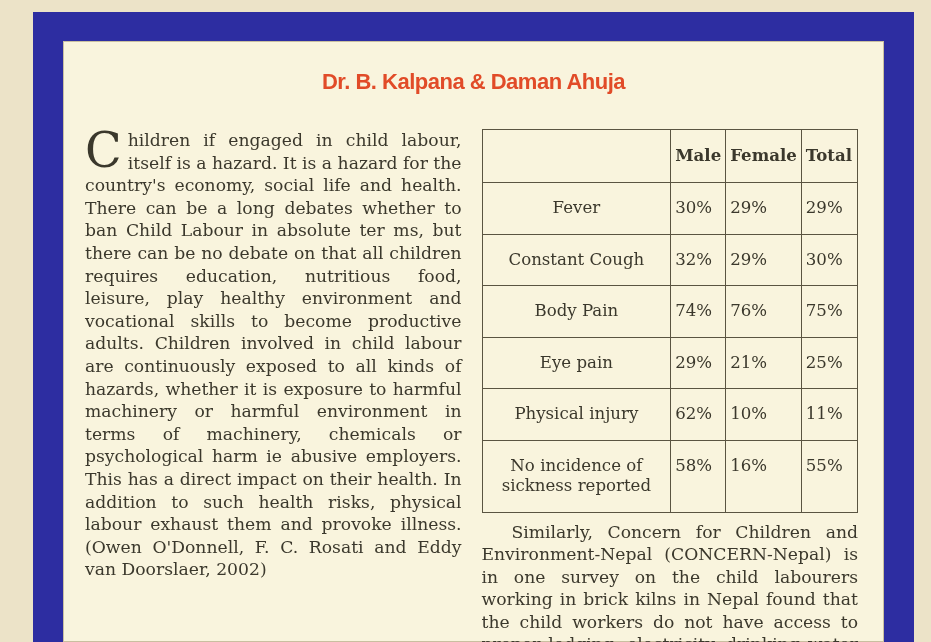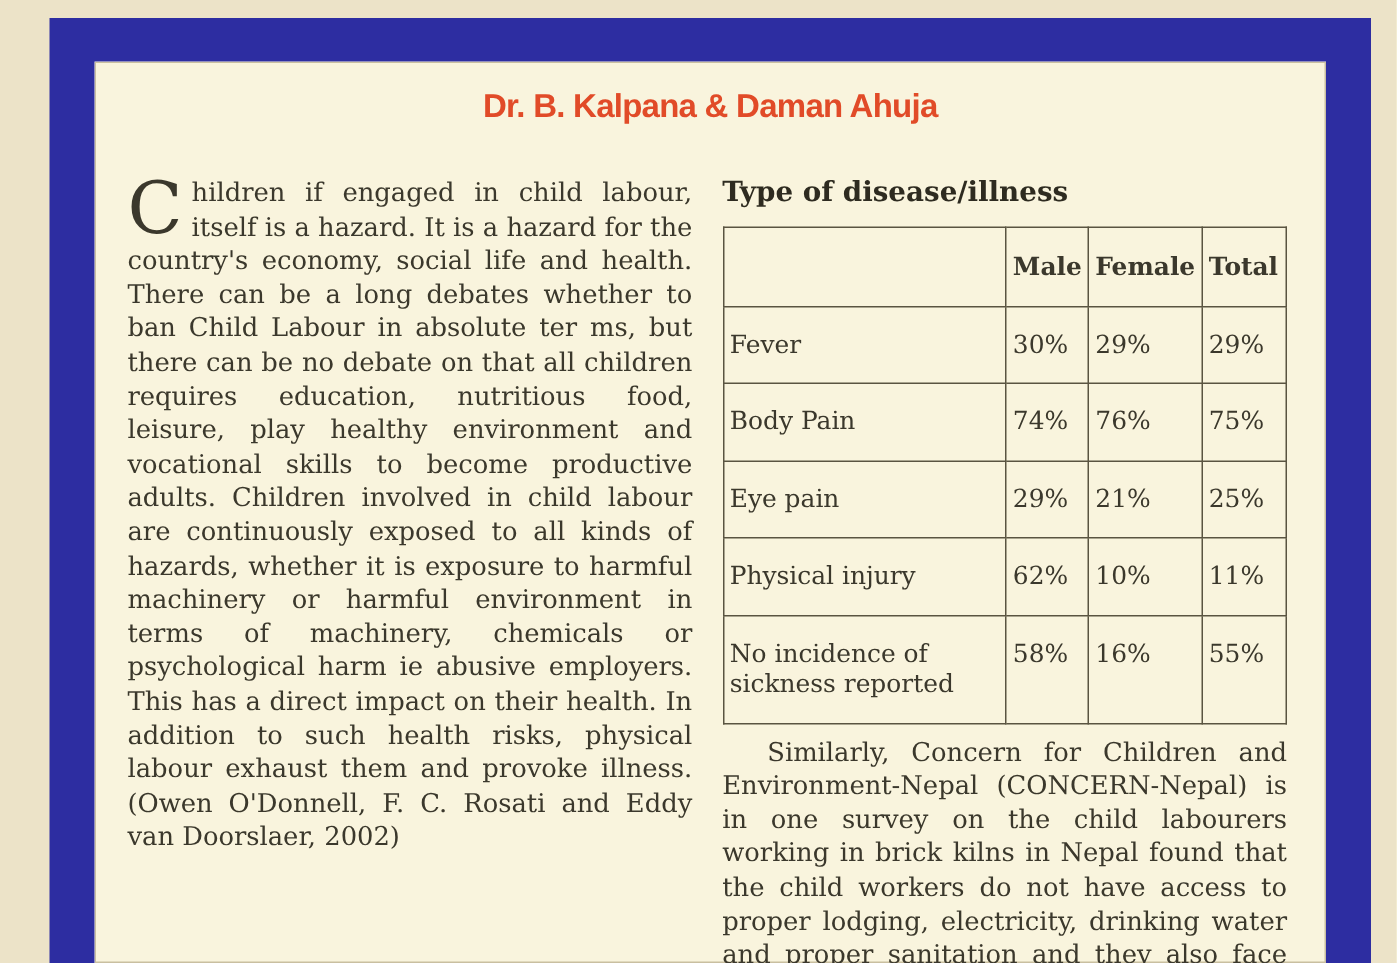--- a/index.html
+++ b/index.html
@@ -33,21 +33,21 @@
     text-align: center;
     font-family: "Liberation Sans", sans-serif;
     font-weight: bold;
     font-size: 29px;
     line-height: 38px;
     letter-spacing: -1.2px;
     color: #1f3daa;
   }
   .title span { display: block; }
   .authors {
-    margin-top: 17px;
+    margin-top: 28px;
     text-align: center;
     font-family: "Liberation Sans", sans-serif;
     font-weight: bold;
     font-size: 22px;
     letter-spacing: -0.5px;
     color: #e14b28;
   }
   .columns {
     display: flex;
     gap: 20px;
@@ -86,21 +86,21 @@
     border: 1.6px solid #5a5441;
     padding: 15px 4px;
     line-height: 20.5px;
     text-align: left;
     vertical-align: top;
   }
   table.disease th {
     font-weight: bold;
     height: 22px;
   }
-  table.disease th:nth-child(1), table.disease td:nth-child(1) { width: 54%; }
+  table.disease th:nth-child(1), table.disease td:nth-child(1) { width: 54%; text-align: center; }
   table.disease th:nth-child(2), table.disease td:nth-child(2) { width: 13%; }
   table.disease th:nth-child(3), table.disease td:nth-child(3) { width: 18%; }
   table.disease th:nth-child(4), table.disease td:nth-child(4) { width: 15%; }
   .right-para {
     margin-top: 8px !important;
     text-indent: 30px;
   }
 </style>
 </head>
 <body>
@@ -112,36 +112,41 @@
     <div class="authors">Dr. B. Kalpana &amp; Daman Ahuja</div>
 
     <div class="columns">
 
       <div class="col">
         <p><span class="dropcap">C</span><span>hildren if engaged in child labour, itself is a hazard. It is a hazard for the country's economy, social life and health. There can be a long debates whether to ban Child Labour in absolute ter ms, but there can be no debate on that all children requires education, nutritious food, leisure, play healthy environment and vocational skills to become productive adults. Children involved in child labour are continuously exposed to all kinds of hazards, whether it is exposure to harmful machinery or harmful environment in terms of machinery, chemicals or psychological harm ie abusive employers. This has a direct impact on their health. In addition to such health risks, physical labour exhaust them and provoke illness. (Owen O'Donnell, F. C. Rosati and Eddy van Doorslaer, 2002)</span></p>
 
       </div>
 
       <div class="col">
-        <h2 class="table-heading">Type of disease/illness</h2>
         <table class="disease">
           <thead>
             <tr>
                 <th></th>
                 <th>Male</th>
                 <th>Female</th>
                 <th>Total</th>
               </tr>
           </thead>
           <tbody>
               <tr>
                 <td>Fever</td>
                 <td>30%</td>
                 <td>29%</td>
                 <td>29%</td>
+              </tr>
+              <tr>
+                <td>Constant Cough</td>
+                <td>32%</td>
+                <td>29%</td>
+                <td>30%</td>
               </tr>
               <tr>
                 <td>Body Pain</td>
                 <td>74%</td>
                 <td>76%</td>
                 <td>75%</td>
               </tr>
               <tr>
                 <td>Eye pain</td>
                 <td>29%</td>

